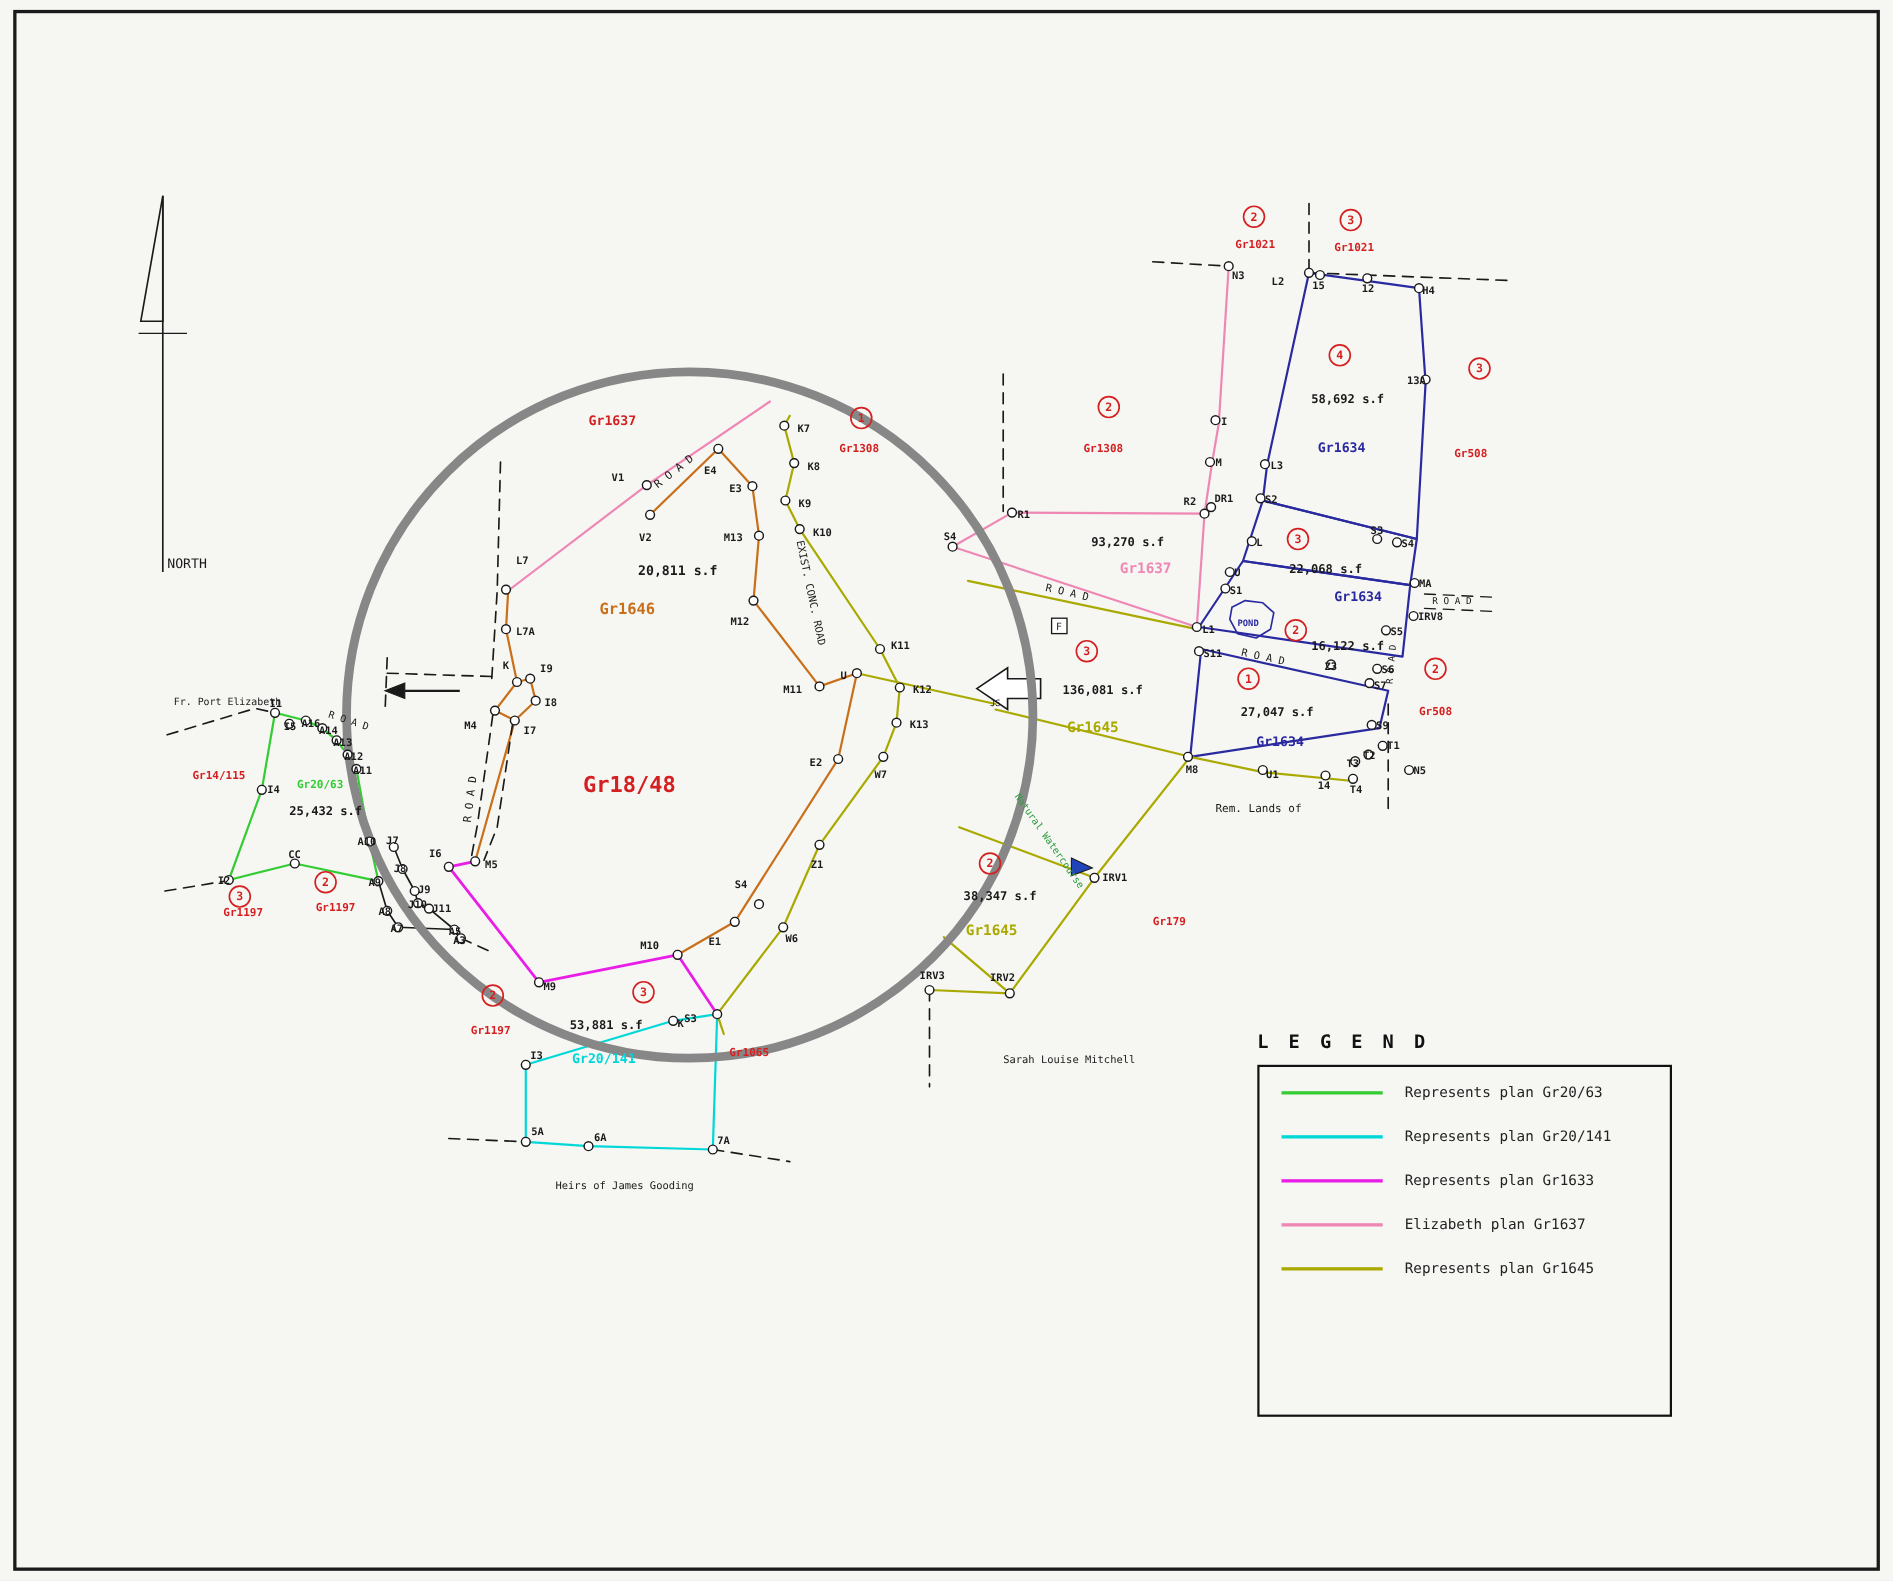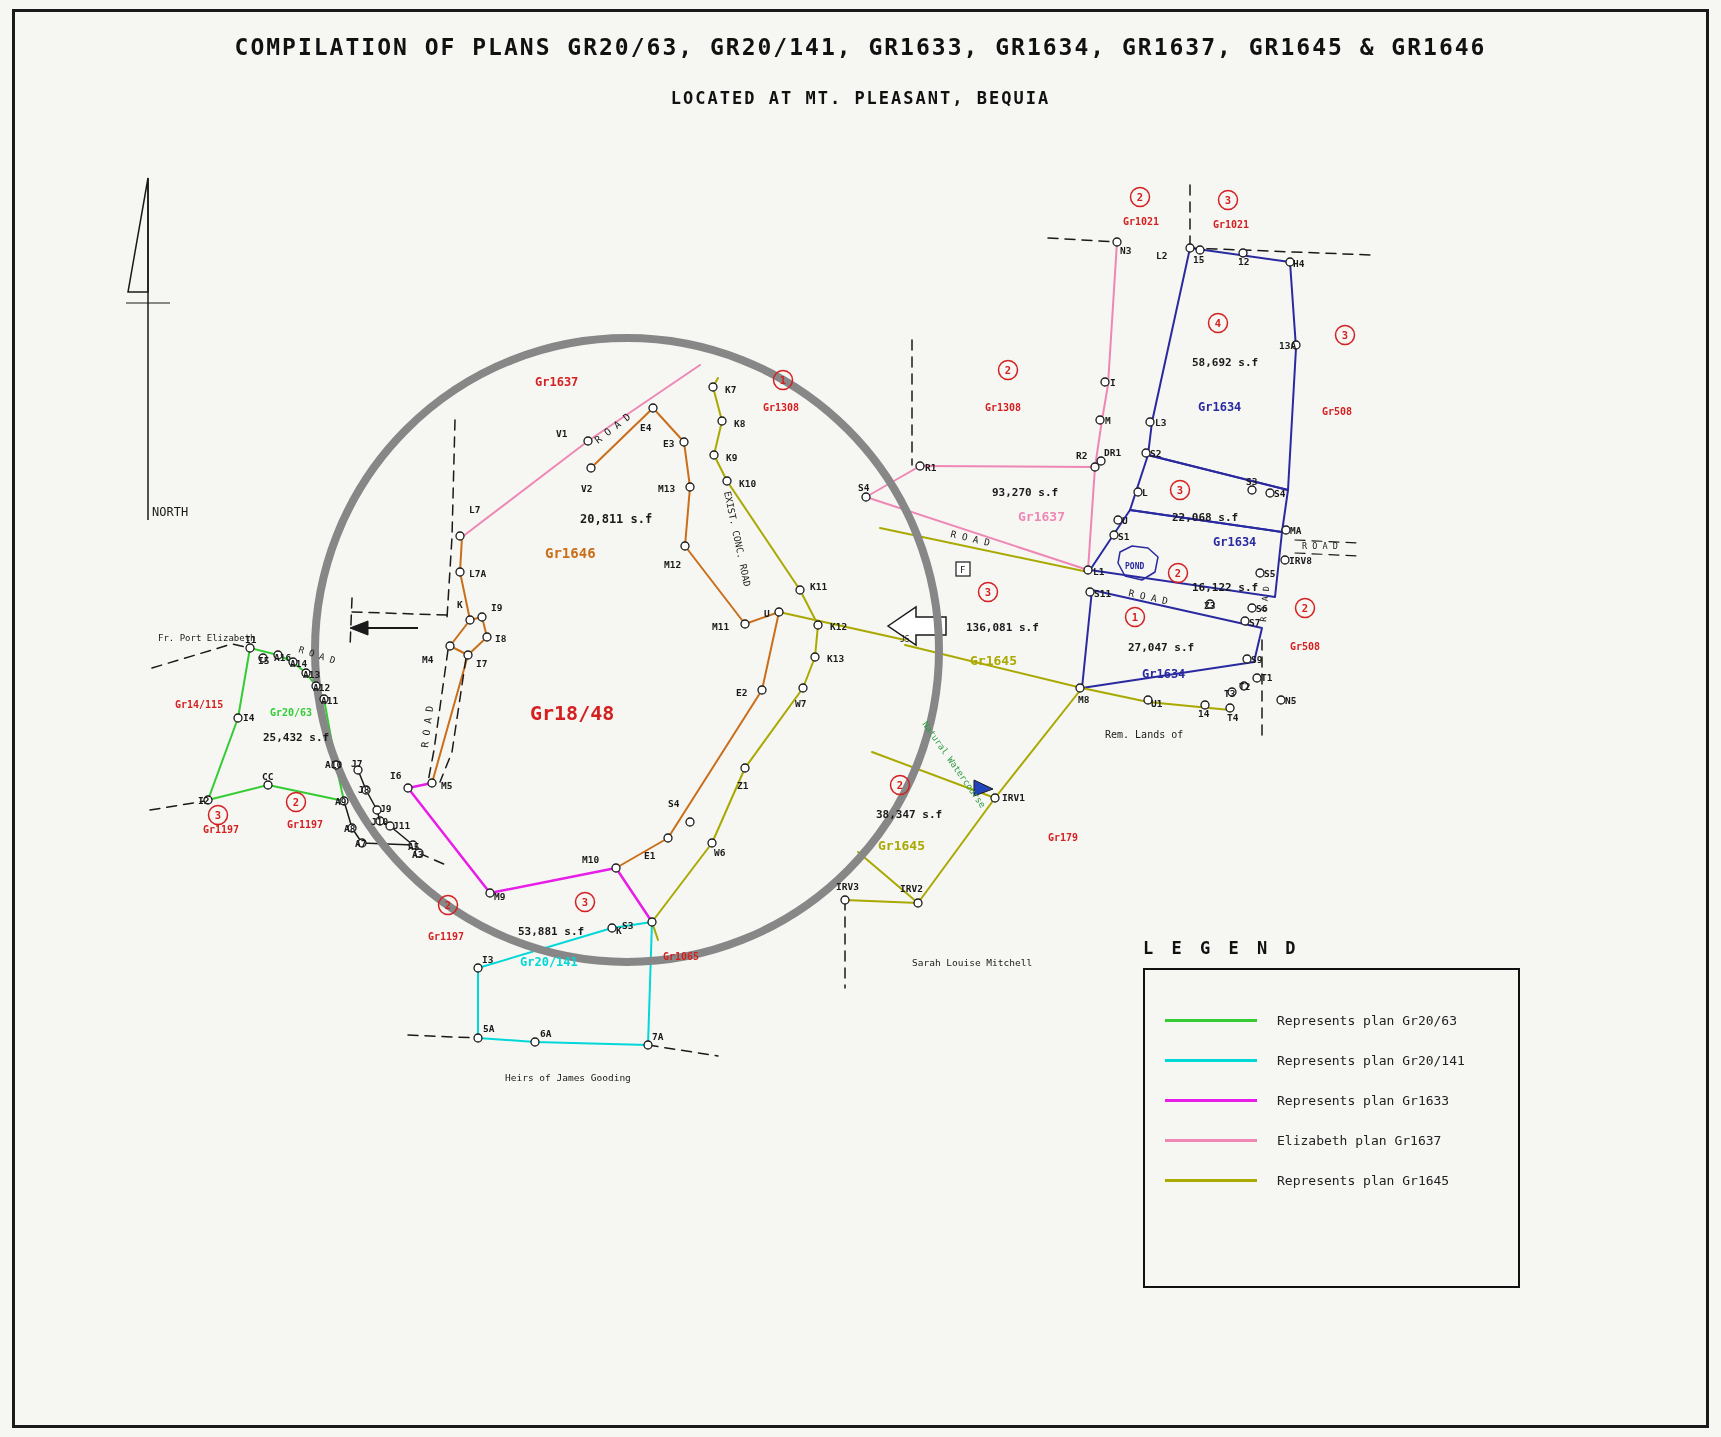--- a/index.html
+++ b/index.html
@@ -2,21 +2,21 @@
 <html><head>
 <meta charset="utf-8">
 <style>
   html,body{margin:0;padding:0;background:#e9e9e7;}
   #page{position:relative;width:1721px;height:1437px;background:#f6f6f3;font-family:"DejaVu Sans Mono",monospace;overflow:hidden;}
   #frame{position:absolute;left:12px;top:9px;right:12px;bottom:9px;border:3px solid #1a1a1a;}
   #title{position:absolute;left:0;right:0;top:34px;text-align:center;font-size:23px;font-weight:700;letter-spacing:2px;color:#111;}
   #subtitle{position:absolute;left:0;right:0;top:88px;text-align:center;font-size:17px;font-weight:700;letter-spacing:2px;color:#111;}
   svg{position:absolute;left:0;top:0;width:1721px;height:1437px;}
   svg text{font-family:"DejaVu Sans Mono",monospace;}
-  #legend-box{position:absolute;left:1143px;top:968px;width:377px;height:320px;border:2px solid #111;background:#f6f6f3;box-sizing:border-box;padding:30px 0 0 20px;}
+  #legend-box{position:absolute;left:1143px;top:968px;width:377px;height:320px;border:2px solid #111;background:#f6f6f3;box-sizing:border-box;padding:3px 0 0 20px;}
   #legend-title{position:absolute;left:1143px;top:938px;width:377px;text-align:left;font-size:17px;letter-spacing:4px;color:#111;font-weight:600;}
   .lg-row{display:flex;align-items:center;height:40px;}
   .lg-line{display:inline-block;width:92px;height:3px;margin-right:20px;}
   .lg-text{font-size:13px;color:#222;}
 </style>
 </head>
 <body>
 
 <div id="page">
   <div id="frame"></div>
@@ -347,22 +347,20 @@
       <text x="900" y="788.5" font-size="10.5" fill="#d42020" text-anchor="middle" font-weight="bold">2</text>
       <circle cx="585" cy="902" r="9.5" fill="none" stroke="#d42020" stroke-width="1.5"></circle>
       <text x="585" y="905.5" font-size="10.5" fill="#d42020" text-anchor="middle" font-weight="bold">3</text>
       <circle cx="448" cy="905" r="9.5" fill="none" stroke="#d42020" stroke-width="1.5"></circle>
       <text x="448" y="908.5" font-size="10.5" fill="#d42020" text-anchor="middle" font-weight="bold">2</text>
       <circle cx="296" cy="802" r="9.5" fill="none" stroke="#d42020" stroke-width="1.5"></circle>
       <text x="296" y="805.5" font-size="10.5" fill="#d42020" text-anchor="middle" font-weight="bold">2</text>
       <circle cx="218" cy="815" r="9.5" fill="none" stroke="#d42020" stroke-width="1.5"></circle>
       <text x="218" y="818.5" font-size="10.5" fill="#d42020" text-anchor="middle" font-weight="bold">3</text>
     </svg>
-  <div id="title">COMPILATION OF PLANS GR20/63, GR20/141, GR1633, GR1634, GR1637, GR1645 &amp; GR1646</div>
-  <div id="subtitle">LOCATED AT MT. PLEASANT, BEQUIA</div>
   <div id="legend-title">L E G E N D</div>
   <div id="legend-box">
     <div id="legend-entries">
         <div class="lg-row">
           <span class="lg-line" style="background: rgb(51, 204, 51);"></span>
           <span class="lg-text">Represents plan Gr20/63</span>
         </div>
         <div class="lg-row">
           <span class="lg-line" style="background: rgb(0, 216, 216);"></span>
           <span class="lg-text">Represents plan Gr20/141</span>

